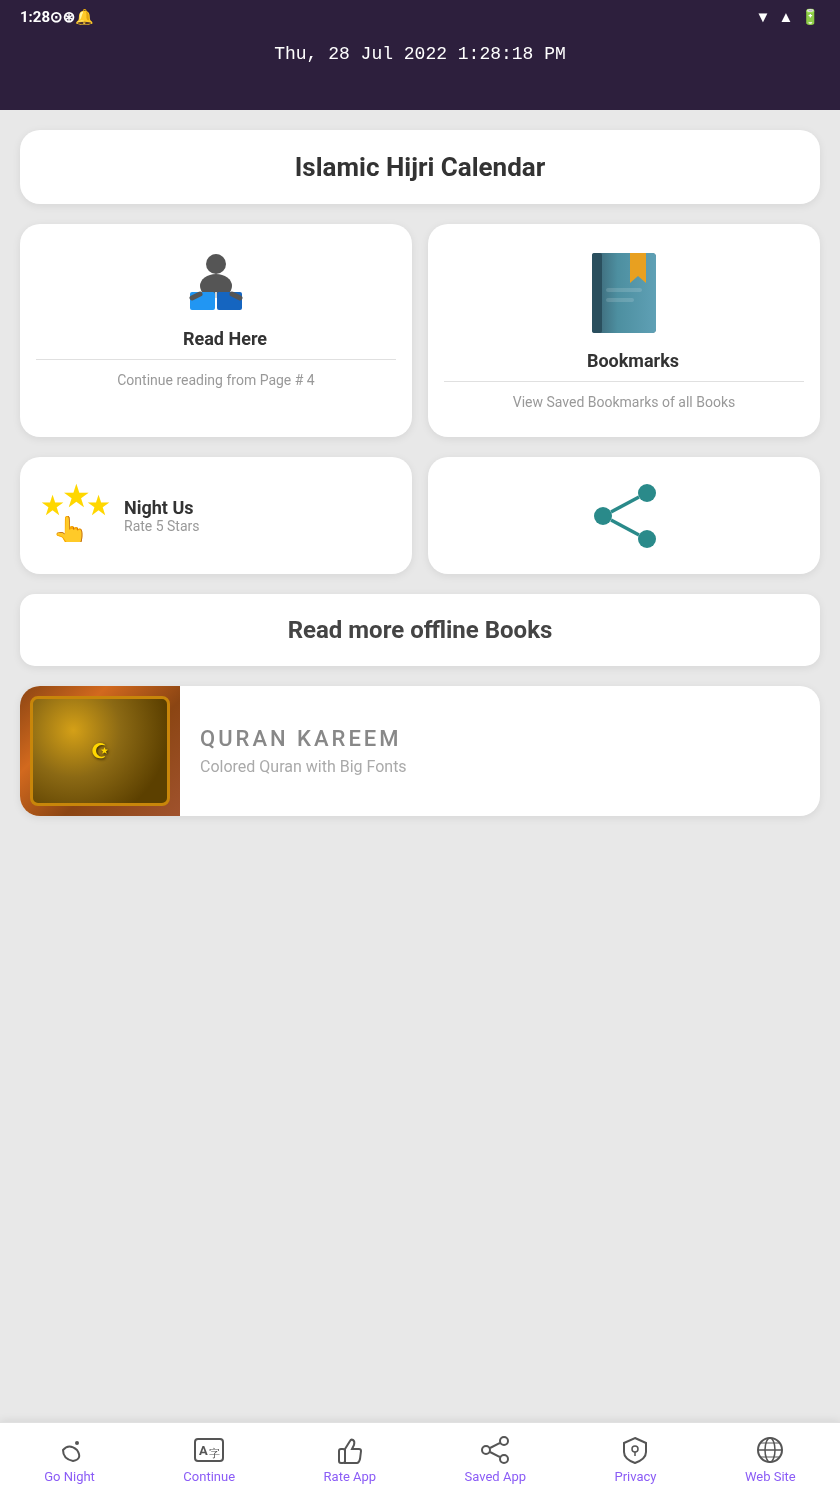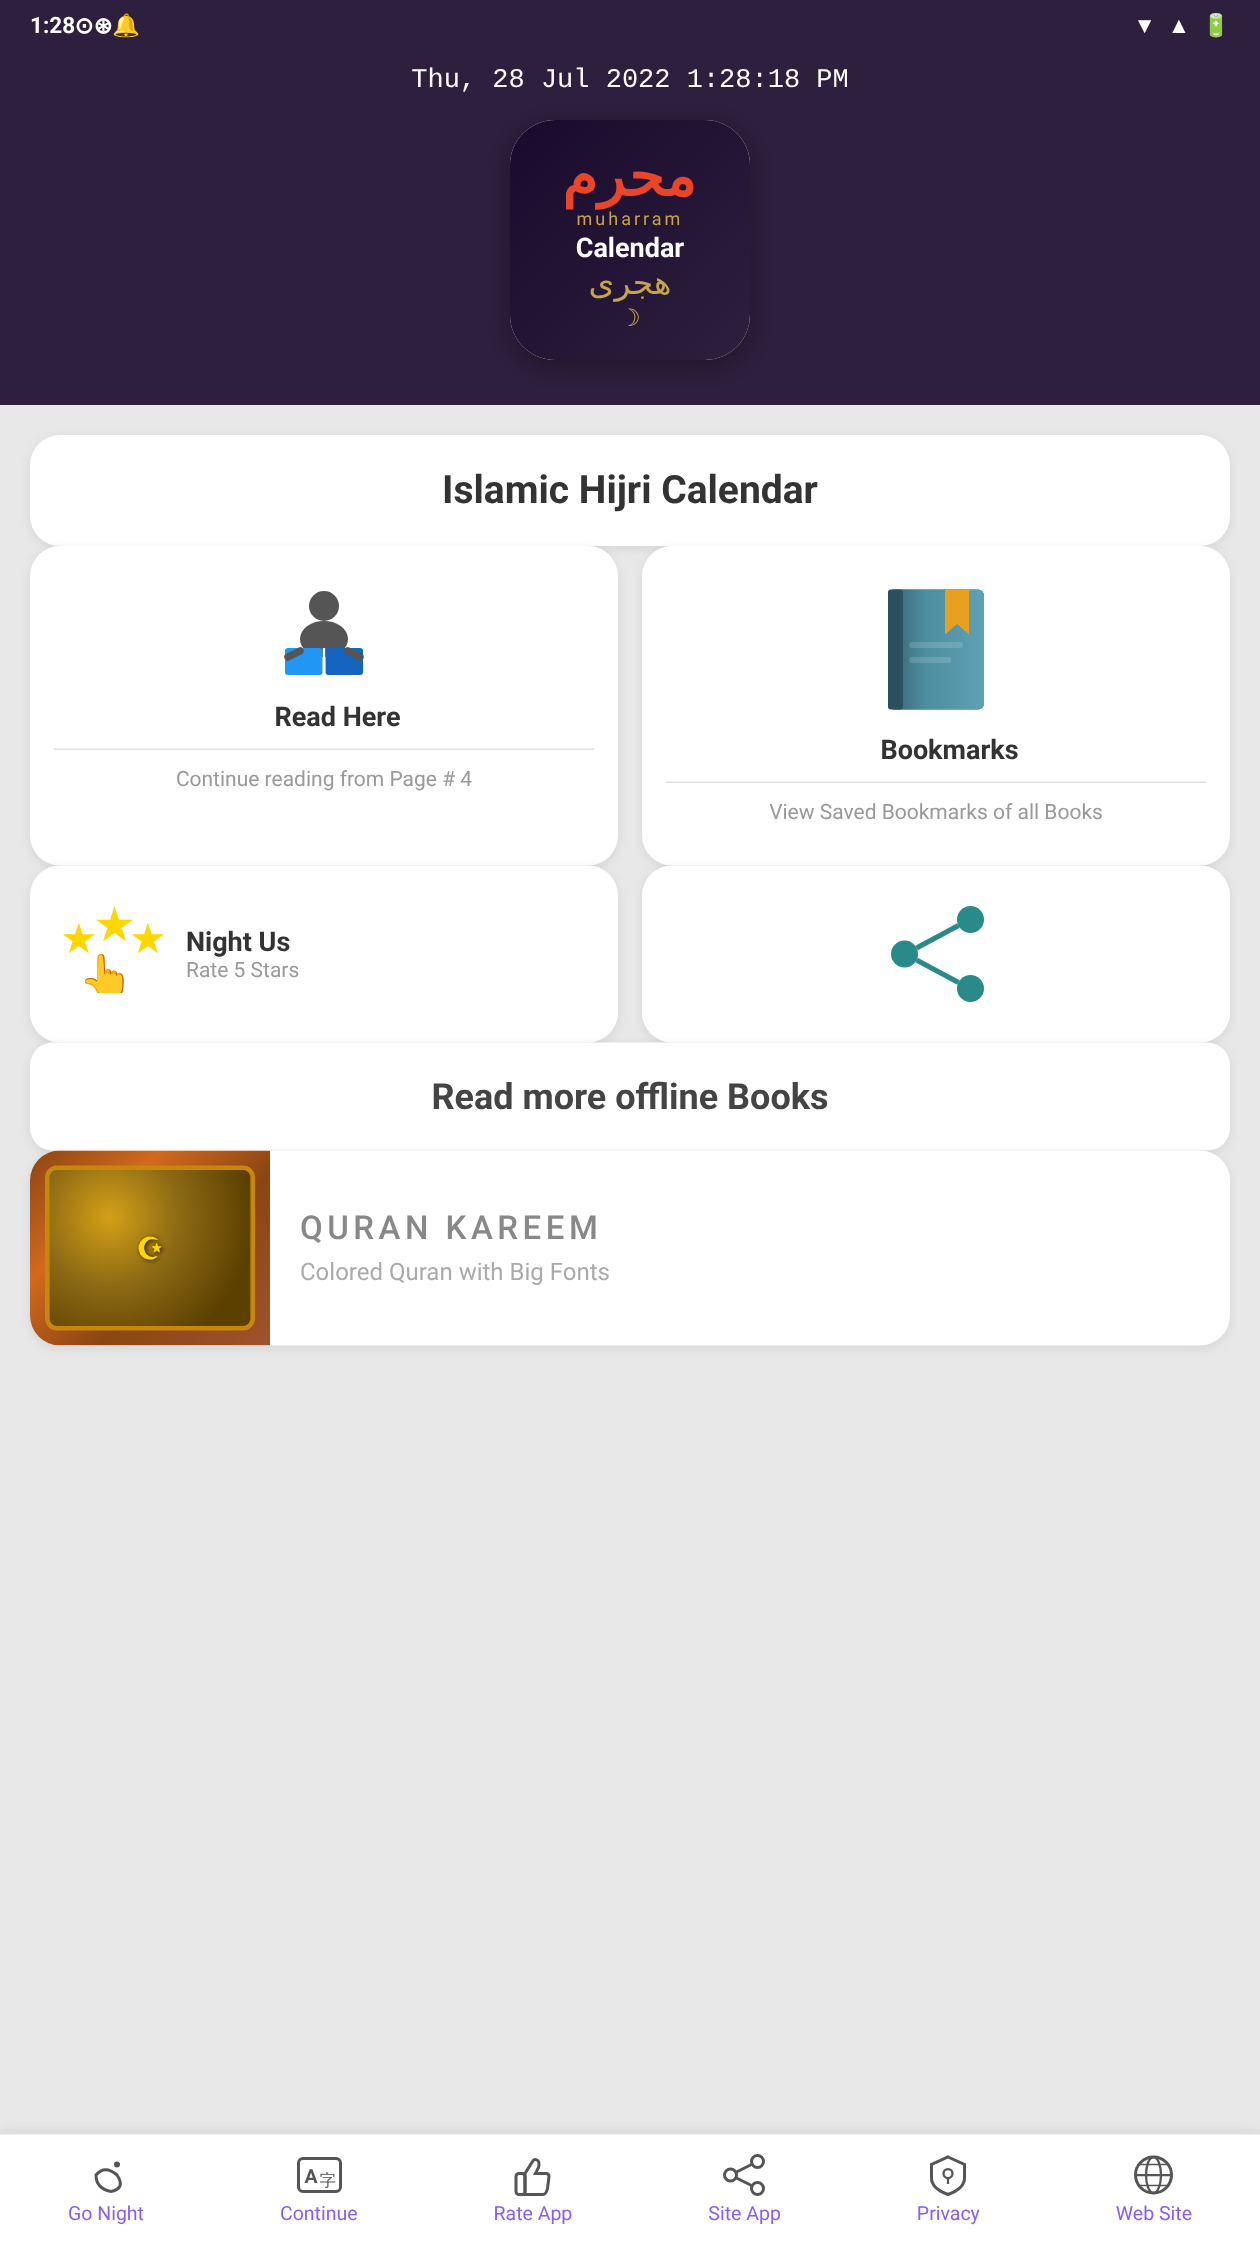--- a/index.html
+++ b/index.html
@@ -88,21 +88,21 @@
       font-size: 16px;
     }
 
     
     .main-content {
       flex: 1;
       background: #e8e8e8;
       padding: 20px 20px 80px 20px;
       display: flex;
       flex-direction: column;
-      gap: 0;
+      gap: 20px;
     }
 
     
     .title-card {
       background: white;
       border-radius: 20px;
       padding: 22px;
       text-align: center;
       box-shadow: 0 2px 8px rgba(0,0,0,0.08);
     }
@@ -305,29 +305,20 @@
   </div>
   <div class="status-right">
     <span>▼</span>
     <span>▲</span>
     <span>🔋</span>
   </div>
 </div>
 
 <div class="header">
   <div class="header-datetime">Thu, 28  Jul  2022   1:28:18 PM</div>
-  <div class="app-logo">
-    <div class="logo-inner">
-      <div class="logo-arabic">محرم</div>
-      <div class="logo-muharram">muharram</div>
-      <div class="logo-calendar">Calendar</div>
-      <div class="logo-hijri">هجری</div>
-      <div class="logo-moon">☽</div>
-    </div>
-  </div>
 </div>
 
 <div class="main-content">
 
   <div class="title-card">
     <h1>Islamic Hijri Calendar</h1>
   </div>
 
   <div class="cards-grid">
 
@@ -454,21 +445,21 @@
   </div>
 
   <div class="nav-item">
     <svg width="30" height="30" viewBox="0 0 30 30">
       <circle cx="24" cy="6" r="4" fill="none" stroke="#555" stroke-width="2"></circle>
       <circle cx="6" cy="15" r="4" fill="none" stroke="#555" stroke-width="2"></circle>
       <circle cx="24" cy="24" r="4" fill="none" stroke="#555" stroke-width="2"></circle>
       <line x1="10" y1="13" x2="20" y2="8" stroke="#555" stroke-width="2"></line>
       <line x1="10" y1="17" x2="20" y2="22" stroke="#555" stroke-width="2"></line>
     </svg>
-    <span class="nav-item-label">Site App</span>
+    <span class="nav-item-label">Saved App</span>
   </div>
 
   <div class="nav-item">
     <svg width="30" height="30" viewBox="0 0 30 30">
       <path d="M15 3 L26 8 L26 17 Q26 24 15 28 Q4 24 4 17 L4 8 Z" fill="none" stroke="#555" stroke-width="2"></path>
       <circle cx="15" cy="14" r="3" fill="none" stroke="#555" stroke-width="1.5"></circle>
       <line x1="15" y1="17" x2="15" y2="21" stroke="#555" stroke-width="1.5"></line>
     </svg>
     <span class="nav-item-label">Privacy</span>
   </div>

